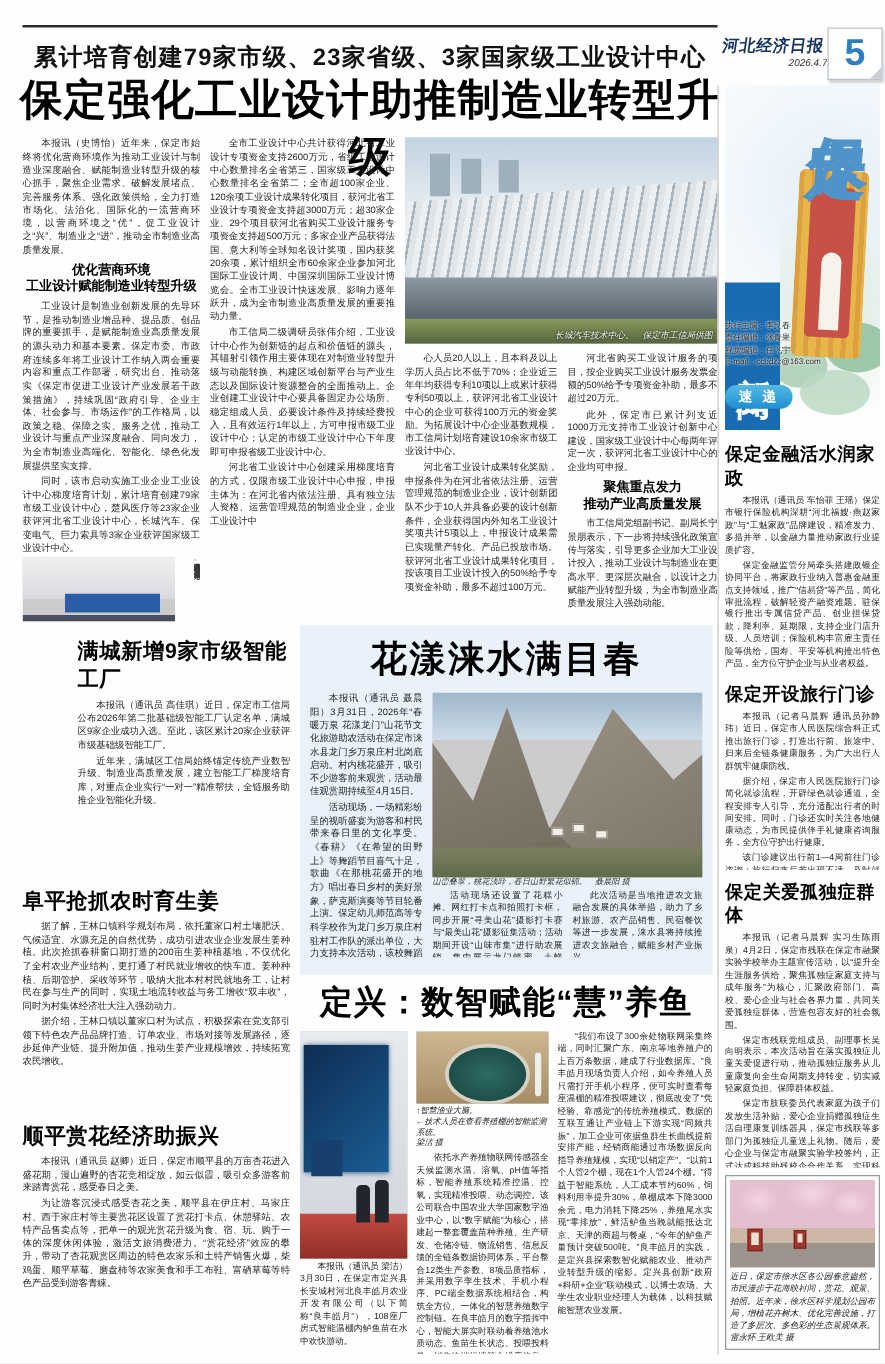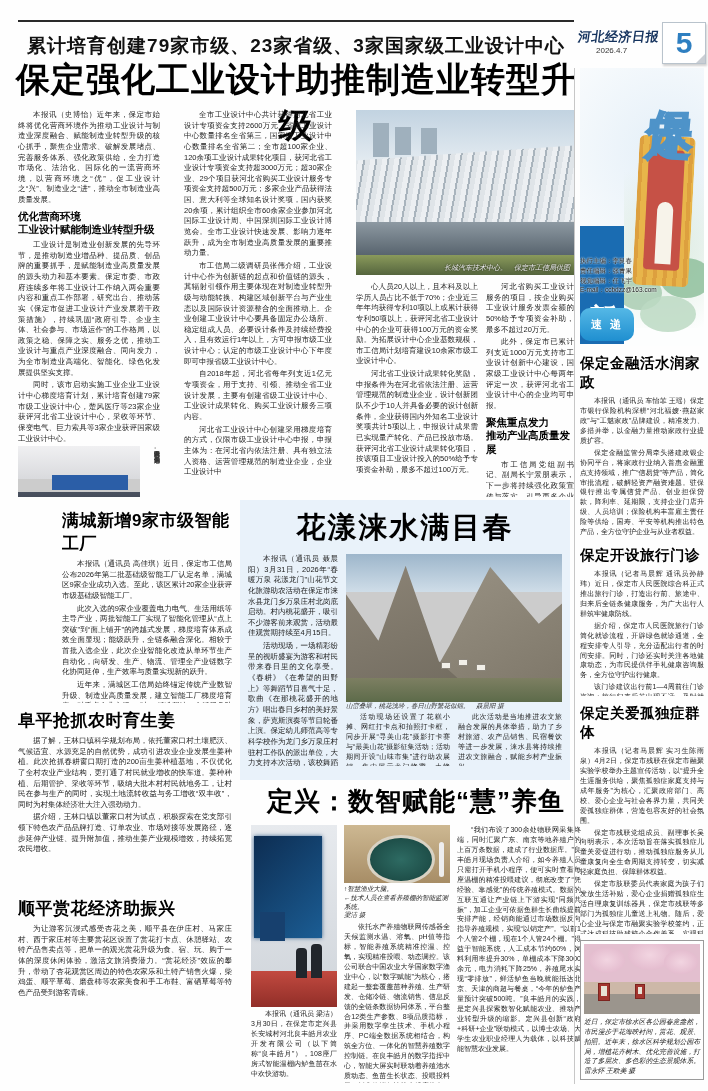--- a/index.html
+++ b/index.html
@@ -5,32 +5,32 @@
   html,body{margin:0;padding:0;background:#e9e9e9;}
   .page{position:relative;width:708px;height:1091px;margin:0 auto;background:#fefefe;
         font-family:"Liberation Sans","DejaVu Sans",sans-serif;color:#1c1c1c;overflow:hidden;}
   .abs{position:absolute;}
   
   .top-rule{left:18px;top:20px;width:556px;height:2px;background:#2a2a2a;}
   .kicker{left:18px;top:33px;width:556px;text-align:center;font-size:19px;font-weight:bold;letter-spacing:1px;color:#111;}
   .lead-headline{left:10px;top:57px;width:572px;text-align:center;font-size:34px;font-weight:bold;letter-spacing:1px;color:#000;}
   .masthead-title{left:578px;top:28px;width:84px;font-size:13px;font-weight:bold;color:#15335e;
       font-family:"Liberation Serif","DejaVu Serif",serif;transform:skewX(-8deg);letter-spacing:.5px;white-space:nowrap;}
-  .masthead-date{left:596px;top:46px;width:66px;font-size:8px;color:#333;text-align:left;}
+  .masthead-date{left:596px;top:46px;width:66px;font-size:8px;color:#333;text-align:right;font-style:italic;}
   .pagenum-box{left:662px;top:22px;width:42px;height:40px;background:#fff;border:1px solid #b9c3cc;
       box-shadow:1px 2px 2px rgba(0,0,0,.18);display:flex;align-items:center;justify-content:center;}
   .pagenum-box:after{content:"";position:absolute;right:0;bottom:0;border-style:solid;border-width:0 0 9px 9px;
       border-color:transparent transparent #c9ced4 transparent;}
   .pagenum{font-size:30px;color:#2e7fc1;font-weight:bold;}
   
   .p{font-size:7.5px;line-height:1.42;text-align:justify;text-indent:2em;margin:0 0 2px 0;}
   .sp{font-size:7px;line-height:1.42;text-align:justify;text-indent:2em;margin:0 0 2px 0;}
-  .subhead{font-size:10.5px;font-weight:bold;white-space:pre-line;margin:4px 0 3px;line-height:1.3;color:#000;}
+  .subhead{font-size:10.5px;font-weight:bold;text-align:center;white-space:pre-line;margin:4px 0 3px;line-height:1.3;color:#000;}
   .col{overflow:hidden;}
-  .main-art{left:18px;top:110px;width:556px;height:387px;display:flex;gap:24px;}
+  .main-art{left:18px;top:110px;width:556px;height:387px;display:flex;gap:8px;}
   .c1{width:142px;}
   .c2{width:148px;}
   .cR{flex:1;display:flex;flex-direction:column;}
   .two-cols{display:flex;gap:8px;flex:1;overflow:hidden;margin-top:7px;}
   .cc3{width:122px;overflow:hidden;}
   .cc4{flex:1;overflow:hidden;}
   .head2{font-size:17px;font-weight:bold;margin:6px 0 4px;letter-spacing:.5px;color:#000;}
   
   .photo{position:relative;overflow:hidden;background:#ccc;}
   .cap{font-size:6.5px;font-style:italic;color:#333;line-height:1.3;}
@@ -61,21 +61,21 @@
   .msky{position:absolute;left:0;top:0;right:0;height:26%;background:linear-gradient(#9db6cb,#cfdde8);}
   .mpeak1{position:absolute;left:-6%;top:8%;width:70%;height:92%;background:linear-gradient(160deg,#8d8577,#6f695d);
       clip-path:polygon(0 100%,8% 20%,30% 55%,48% 0,70% 70%,100% 100%);}
   .mpeak2{position:absolute;right:-8%;top:4%;width:75%;height:96%;background:linear-gradient(150deg,#9b9486,#7b7466);
       clip-path:polygon(0 100%,20% 60%,45% 5%,75% 45%,100% 20%,100% 100%);}
   .mbase{position:absolute;left:0;right:0;bottom:0;height:16%;background:linear-gradient(#7d7f62,#5d6b4a);}
   .mhouse{position:absolute;width:8px;height:5px;background:#f1efe8;border:1px solid #8b857a;}
   .ls-cols{display:flex;gap:8px;flex:1;overflow:hidden;margin-top:2px;}
   .ls-cols>div{flex:1;overflow:hidden;}
   
-  .dingxing{left:251px;top:784px;width:330px;height:300px;}
+  .dingxing{left:240px;top:784px;width:330px;height:300px;}
   .dx-head{text-align:center;font-size:26px;font-weight:bold;letter-spacing:1px;color:#000;margin:0 0 6px;}
   .dx-body{display:flex;gap:7px;height:258px;overflow:hidden;}
   .dxA{width:86px;display:flex;flex-direction:column;}
   .dxB{width:106px;display:flex;flex-direction:column;}
   .dxC{flex:1;overflow:hidden;}
   .ph-screens{width:100%;height:182px;}
   .swall{position:absolute;inset:0;background:linear-gradient(#e7eaee,#cfd4da);}
   .sscreen{position:absolute;left:4%;top:6%;width:78%;height:56%;background:linear-gradient(135deg,#0d2d52,#1b5d94);
       box-shadow:0 0 4px rgba(20,70,120,.8);}
   .sscreen2{position:absolute;left:10%;top:48%;width:30%;height:16%;background:#17406e;}
@@ -102,21 +102,21 @@
       display:flex;align-items:center;justify-content:center;letter-spacing:6px;}
   .tower{position:absolute;left:44px;top:64px;width:80px;height:196px;}
   .twash{position:absolute;inset:0;background:radial-gradient(circle at 50% 60%,#dcebdf 0%,rgba(255,255,255,0) 70%);}
   .tbody{position:absolute;left:12px;top:4px;width:56px;height:150px;background:#e8b54a;border-radius:6px;
       transform:rotate(3deg);background-image:repeating-linear-gradient(90deg,rgba(200,120,40,.35) 0 4px,rgba(255,255,255,0) 4px 10px);}
   .tred{position:absolute;left:22px;top:18px;width:36px;height:120px;background:#c65146;border-radius:4px;transform:rotate(3deg);}
   .tarch{position:absolute;left:32px;top:70px;width:16px;height:62px;background:#f7f3ea;border-radius:8px 8px 0 0;transform:rotate(3deg);}
   .leaf{position:absolute;border-radius:50%;background:#a9cdb2;opacity:.85;}
   .editors{position:absolute;left:0;top:188px;width:124px;font-size:6.5px;line-height:1.5;color:#222;
       text-shadow:0 0 2px #fff,0 0 2px #fff;}
-  .express{position:absolute;left:0;top:240px;width:54px;height:33px;border-radius:10px;
+  .express{position:absolute;left:0;top:240px;width:54px;height:19px;border-radius:10px;
       background:linear-gradient(#55b8e6,#1f8fd0);color:#fff;font-size:11px;font-weight:bold;
       display:flex;align-items:center;justify-content:center;letter-spacing:8px;padding-left:6px;box-sizing:border-box;}
   .shead{font-size:14.5px;font-weight:bold;margin:8px 0 4px;color:#000;letter-spacing:.5px;}
   .clinic{height:158px;}
   .finance{height:192px;}
   .autism{height:238px;}
   .park-box{border:1px solid #9a9a9a;padding:3px;margin-top:6px;}
   .ph-park{width:100%;height:70px;}
   .pkbg{position:absolute;inset:0;background:linear-gradient(180deg,#e3bfcf 0 55%,#cdb8a8 55% 72%,#9b958d 72%);}
   .blob{position:absolute;border-radius:50%;background:radial-gradient(#f2d5e1,#dfb3c8);}
@@ -138,35 +138,34 @@
   </div>
   <div class="abs kicker">累计培育创建79家市级、23家省级、3家国家级工业设计中心</div>
   <div class="abs lead-headline">保定强化工业设计助推制造业转型升级</div>
 
   <div class="abs main-art">
     <div class="col c1">
       <p class="p">本报讯（史博怡）近年来，保定市始终将优化营商环境作为推动工业设计与制造业深度融合、赋能制造业转型升级的核心抓手，聚焦企业需求、破解发展堵点、完善服务体系、强化政策供给，全力打造市场化、法治化、国际化的一流营商环境，以营商环境之“优”，促工业设计之“兴”、制造业之“进”，推动全市制造业高质量发展。</p>
       <div class="subhead">优化营商环境
 工业设计赋能制造业转型升级</div>
       <p class="p">工业设计是制造业创新发展的先导环节，是推动制造业增品种、提品质、创品牌的重要抓手，是赋能制造业高质量发展的源头动力和基本要素。保定市委、市政府连续多年将工业设计工作纳入两会重要内容和重点工作部署，研究出台、推动落实《保定市促进工业设计产业发展若干政策措施》，持续巩固“政府引导、企业主体、社会参与、市场运作”的工作格局，以政策之稳、保障之实、服务之优，推动工业设计与重点产业深度融合、同向发力，为全市制造业高端化、智能化、绿色化发展提供坚实支撑。</p>
-      <p class="p">同时，该市启动实施工业企业工业设计中心梯度培育计划，累计培育创建79家市级工业设计中心，楚风医疗等23家企业获评河北省工业设计中心，采收等环节、保变电气、巨力索具等3家企业获评国家级工业设计中心。</p>
+      <p class="p">同时，该市启动实施工业企业工业设计中心梯度培育计划，累计培育创建79家市级工业设计中心，楚风医疗等23家企业获评河北省工业设计中心，长城汽车、保变电气、巨力索具等3家企业获评国家级工业设计中心。</p>
       <div style="height:96px;">
         <div class="photo ph-office">
           <div class="abs oceil"></div>
           <div class="abs obanner"></div>
           <div class="abs odesk"></div>
 
         </div>
         <div class="vcap">巨力索具工业设计中心。保定市工信局供图</div>
       </div>
     </div>
     <div class="col c2">
       <p class="p">全市工业设计中心共计获得河北省工业设计专项资金支持2600万元，省级工业设计中心数量排名全省第三，国家级工业设计中心数量排名全省第二；全市超100家企业、120余项工业设计成果转化项目，获河北省工业设计专项资金支持超3000万元；超30家企业、29个项目获河北省购买工业设计服务专项资金支持超500万元；多家企业产品获得法国、意大利等全球知名设计奖项，国内获奖20余项，累计组织全市60余家企业参加河北国际工业设计周、中国深圳国际工业设计博览会。全市工业设计快速发展、影响力逐年跃升，成为全市制造业高质量发展的重要推动力量。</p>
       <p class="p">市工信局二级调研员张伟介绍，工业设计中心作为创新链的起点和价值链的源头，其辐射引领作用主要体现在对制造业转型升级与动能转换、构建区域创新平台与产业生态以及国际设计资源整合的全面推动上。企业创建工业设计中心要具备固定办公场所、稳定组成人员、必要设计条件及持续经费投入，且有效运行1年以上，方可申报市级工业设计中心；认定的市级工业设计中心下年度即可申报省级工业设计中心。</p>
-      <p class="p">自2018年起，河北省每年列支近1亿元专项资金，用于支持、引领、推动全省工业设计发展，主要有创建省级工业设计中心、工业设计成果转化、购买工业设计服务三项内容。</p>
       <p class="p">河北省工业设计中心创建采用梯度培育的方式，仅限市级工业设计中心申报，申报主体为：在河北省内依法注册、具有独立法人资格、运营管理规范的制造业企业，企业工业设计中</p>
     </div>
     <div class="cR">
       <div class="photo ph-building">
         <div class="abs bsky"></div>
         <div class="abs btower" style="left:8%;"></div>
         <div class="abs btower" style="left:30%;top:11%;height:26px;"></div>
         <div class="abs btower" style="left:18%;top:10%;height:28px;"></div>
         <div class="abs bfacade"></div>
         <div class="abs bwater"></div>
@@ -186,30 +185,30 @@
           <p class="p">市工信局党组副书记、副局长宁景朋表示，下一步将持续强化政策宣传与落实，引导更多企业加大工业设计投入，推动工业设计与制造业在更高水平、更深层次融合，以设计之力赋能产业转型升级，为全市制造业高质量发展注入强劲动能。</p>
         </div>
       </div>
     </div>
   </div>
 
   <div class="abs left-lower">
     <div class="art" style="height:200px;margin-left:44px;">
       <div class="head2">满城新增9家市级智能工厂</div>
       <p class="p">本报讯（通讯员 高佳琪）近日，保定市工信局公布2026年第二批基础级智能工厂认定名单，满城区9家企业成功入选。至此，该区累计20家企业获评市级基础级智能工厂。</p>
-      <p class="p">此次入选的9家企业覆盖电力电气、生活用纸等主导产业，两批智能工厂实现了智能化管理从“点上突破”到“面上铺开”的跨越式发展，梯度培育体系成效全面显现；能级跃升，全链条融合深化。相较于首批入选企业，此次企业智能化改造从单环节生产自动化，向研发、生产、物流、管理全产业链数字化协同延伸，生产效率与质量实现新的跃升。</p>
       <p class="p">近年来，满城区工信局始终锚定传统产业数智升级、制造业高质量发展，建立智能工厂梯度培育库，对重点企业实行“一对一”精准帮扶，全链服务助推企业智能化升级。</p>
     </div>
     <div class="art" style="height:188px;">
       <div class="head2">阜平抢抓农时育生姜</div>
       <p class="p">据了解，王林口镇科学规划布局，依托董家口村土壤肥沃、气候适宜、水源充足的自然优势，成功引进农业企业发展生姜种植。此次抢抓春耕窗口期打造的200亩生姜种植基地，不仅优化了全村农业产业结构，更打通了村民就业增收的快车道。姜种种植、后期管护、采收等环节，吸纳大批本村村民就地务工，让村民在参与生产的同时，实现土地流转收益与务工增收“双丰收”，同时为村集体经济壮大注入强劲动力。</p>
       <p class="p">据介绍，王林口镇以董家口村为试点，积极探索在党支部引领下特色农产品品牌打造、订单农业、市场对接等发展路径，逐步延伸产业链、提升附加值，推动生姜产业规模增效，持续拓宽农民增收。</p>
     </div>
     <div class="art" style="height:194px;">
       <div class="head2">顺平赏花经济助振兴</div>
+      <p class="p">本报讯（通讯员 赵卿）近日，保定市顺平县的万亩杏花进入盛花期，漫山遍野的杏花竞相绽放，如云似霞，吸引众多游客前来踏青赏花，感受春日之美。</p>
       <p class="p">为让游客沉浸式感受杏花之美，顺平县在伊庄村、马家庄村、西于家庄村等主要赏花区设置了赏花打卡点、休憩驿站、农特产品售卖点等，把单一的观光赏花升级为食、宿、玩、购于一体的深度休闲体验，激活文旅消费潜力。“赏花经济”效应的攀升，带动了杏花观赏区周边的特色农家乐和土特产销售火爆，柴鸡蛋、顺平草莓、磨盘柿等农家美食和手工布鞋、富硒草莓等特色产品受到游客青睐。</p>
     </div>
   </div>
 
   <div class="abs laishui">
     <div class="ls-head">花漾涞水满目春</div>
     <div class="ls-body">
       <div class="ls-left">
         <p class="p">本报讯（通讯员 聂晨阳）3月31日，2026年“春暖万泉 花漾龙门”山花节文化旅游助农活动在保定市涞水县龙门乡万泉庄村北岗底启动。村内桃花盛开，吸引不少游客前来观赏，活动最佳观赏期持续至4月15日。</p>
         <p class="p">活动现场，一场精彩纷呈的视听盛宴为游客和村民带来春日里的文化享受。《春耕》《在希望的田野上》等舞蹈节目喜气十足，歌曲《在那桃花盛开的地方》唱出春日乡村的美好景象，萨克斯演奏等节目轮番上演。保定幼儿师范高等专科学校作为龙门乡万泉庄村驻村工作队的派出单位，大力支持本次活动，该校舞蹈队带来的《吉祥卓玛》《马兰花开》《最美中国》3支舞蹈，以青春风貌的舞姿为演出增添了别样风采。</p>

